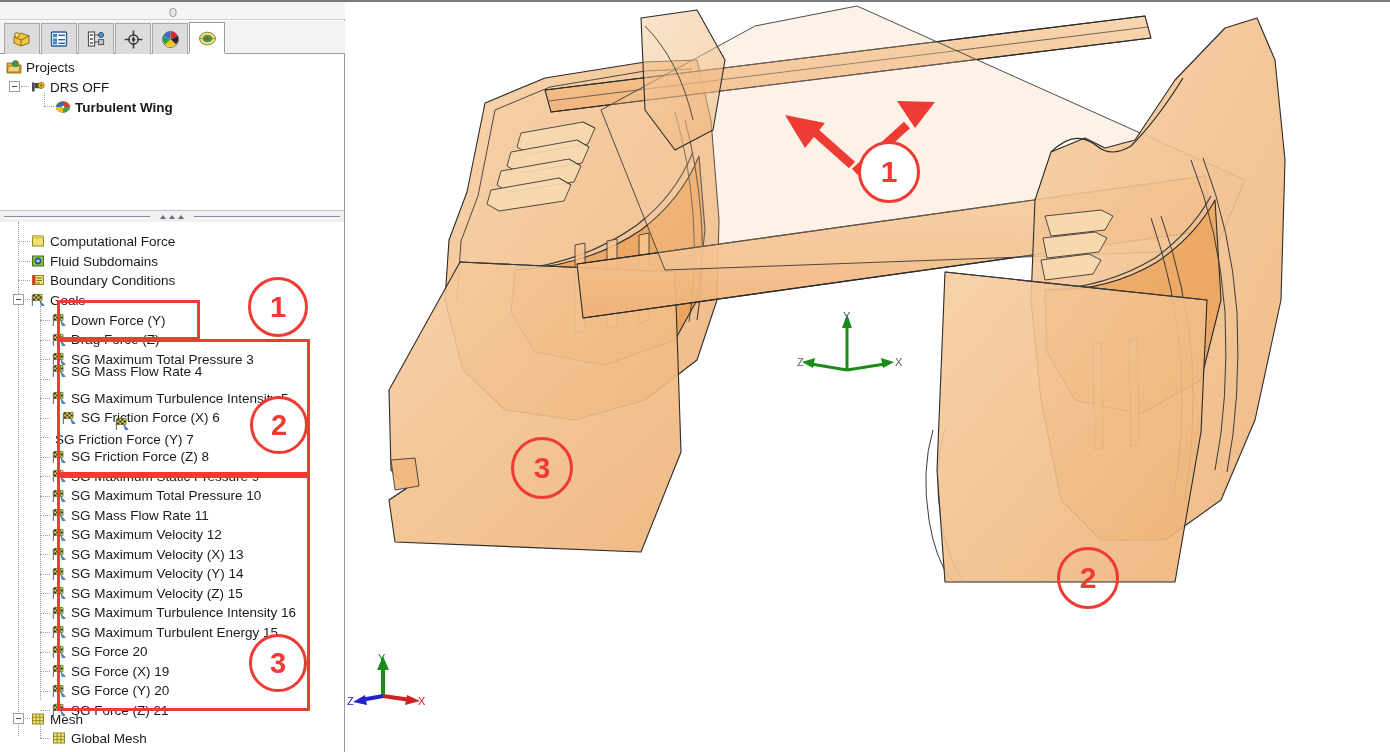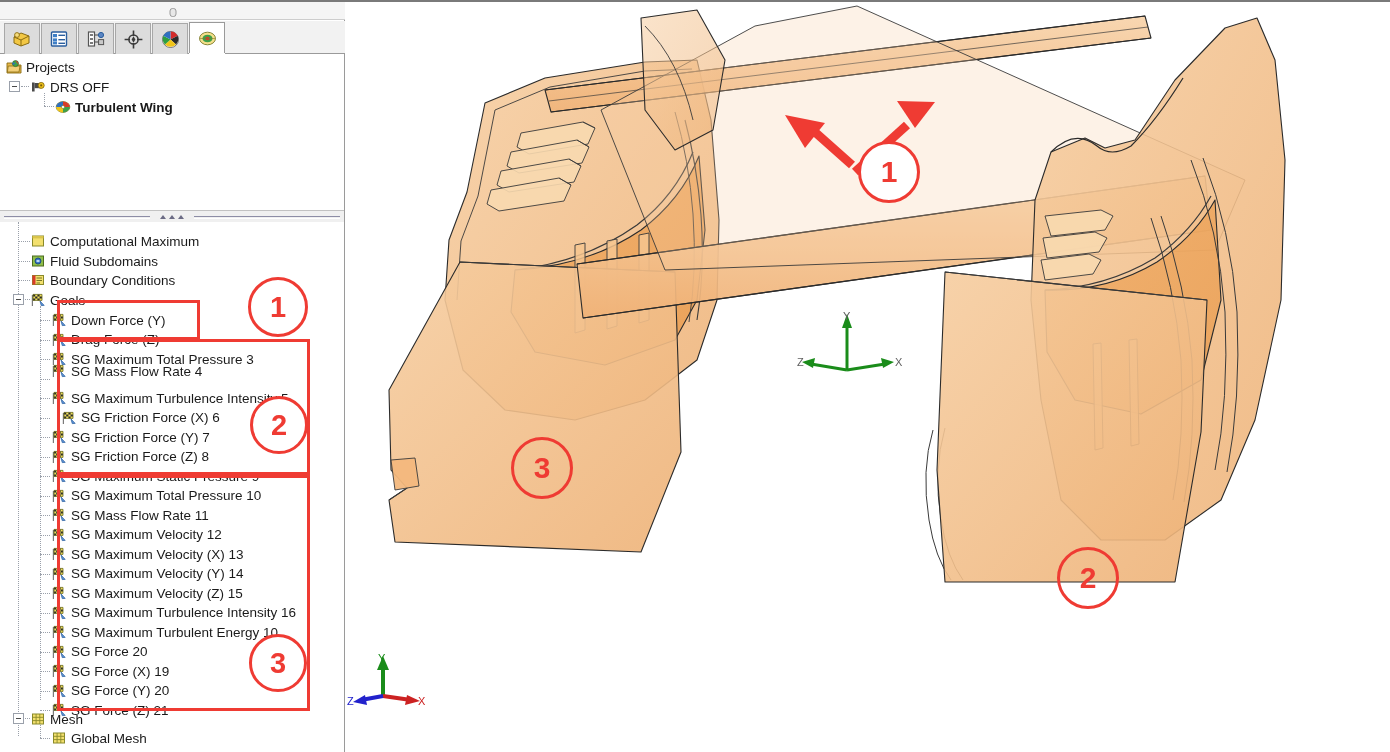--- a/index.html
+++ b/index.html
@@ -474,21 +474,21 @@
       <div class="dotline-v" style="left:18px; top:0px; height:514px;"></div>
 
       <div class="dotline-h" style="left:18px; top:19px; width:12px;"></div>
       <div class="trow" style="left:30px; top:9px;">
         <span class="ico">
           <svg width="16" height="16" viewBox="0 0 16 16">
             <rect x="2.5" y="3" width="11" height="10" fill="#f3e06e" stroke="#8a8a2a" stroke-width="1"></rect>
             <rect x="2.5" y="3" width="11" height="2.4" fill="#d9c44c"></rect>
           </svg>
         </span>
-        <span class="tlabel">Computational Maximum</span>
+        <span class="tlabel">Computational Force</span>
       </div>
 
       <div class="dotline-h" style="left:18px; top:39px; width:12px;"></div>
       <div class="trow" style="left:30px; top:29px;">
         <span class="ico">
           <svg width="16" height="16" viewBox="0 0 16 16">
             <rect x="2.5" y="3" width="11" height="10" fill="#8fbf4a" stroke="#4c6b1e" stroke-width="1"></rect>
             <circle cx="8" cy="8" r="3" fill="#2f6fc0" stroke="#1d4a85" stroke-width="0.9"></circle>
             <path d="M6,8 Q8,5.4 10,8 Q8,10.6 6,8 Z" fill="#bcd9f5"></path>
           </svg>
@@ -600,21 +600,21 @@
       <path d="M3,2.4 L12,2.4 L12,8.4 L3,8.4 Z" fill="#f0e05a"></path>
       <path d="M3,2.4 L5.2,2.4 L5.2,4.4 L3,4.4 Z M7.4,2.4 L9.6,2.4 L9.6,4.4 L7.4,4.4 Z
                M5.2,4.4 L7.4,4.4 L7.4,6.4 L5.2,6.4 Z M9.6,4.4 L12,4.4 L12,6.4 L9.6,6.4 Z
                M3,6.4 L5.2,6.4 L5.2,8.4 L3,8.4 Z M7.4,6.4 L9.6,6.4 L9.6,8.4 L7.4,8.4 Z" fill="#2b2b2b"></path>
       <path d="M3,2.4 L12,2.4 L12,8.4 L3,8.4 Z" fill="none" stroke="#6a6a1e" stroke-width="0.8"></path>
       <path d="M10,9 L14.2,13.4 L11.2,13.6 Z" fill="#5b92d6" stroke="#2a5e9e" stroke-width="0.7"></path>
     </svg></span>
             <span class="tlabel">SG Friction Force (X) 6</span>
           </div>
           <div class="dotline-h" style="left: 40px; top: 215px; width: 10px;"></div>
-          <div class="trow" style="left: 51px; top: 205px;">
+          <div class="trow" style="left: 51px; top: 205px; flex-direction: column;">
             <span class="ico"><svg width="16" height="16" viewBox="0 0 16 16">
       <path d="M2.4,3 L2.4,14" stroke="#7a7a7a" stroke-width="1.2"></path>
       <path d="M3,2.4 L12,2.4 L12,8.4 L3,8.4 Z" fill="#f0e05a"></path>
       <path d="M3,2.4 L5.2,2.4 L5.2,4.4 L3,4.4 Z M7.4,2.4 L9.6,2.4 L9.6,4.4 L7.4,4.4 Z
                M5.2,4.4 L7.4,4.4 L7.4,6.4 L5.2,6.4 Z M9.6,4.4 L12,4.4 L12,6.4 L9.6,6.4 Z
                M3,6.4 L5.2,6.4 L5.2,8.4 L3,8.4 Z M7.4,6.4 L9.6,6.4 L9.6,8.4 L7.4,8.4 Z" fill="#2b2b2b"></path>
       <path d="M3,2.4 L12,2.4 L12,8.4 L3,8.4 Z" fill="none" stroke="#6a6a1e" stroke-width="0.8"></path>
       <path d="M10,9 L14.2,13.4 L11.2,13.6 Z" fill="#5b92d6" stroke="#2a5e9e" stroke-width="0.7"></path>
     </svg></span>
             <span class="tlabel">SG Friction Force (Y) 7</span>
@@ -740,21 +740,21 @@
           <div class="trow" style="left: 51px; top: 400px;">
             <span class="ico"><svg width="16" height="16" viewBox="0 0 16 16">
       <path d="M2.4,3 L2.4,14" stroke="#7a7a7a" stroke-width="1.2"></path>
       <path d="M3,2.4 L12,2.4 L12,8.4 L3,8.4 Z" fill="#f0e05a"></path>
       <path d="M3,2.4 L5.2,2.4 L5.2,4.4 L3,4.4 Z M7.4,2.4 L9.6,2.4 L9.6,4.4 L7.4,4.4 Z
                M5.2,4.4 L7.4,4.4 L7.4,6.4 L5.2,6.4 Z M9.6,4.4 L12,4.4 L12,6.4 L9.6,6.4 Z
                M3,6.4 L5.2,6.4 L5.2,8.4 L3,8.4 Z M7.4,6.4 L9.6,6.4 L9.6,8.4 L7.4,8.4 Z" fill="#2b2b2b"></path>
       <path d="M3,2.4 L12,2.4 L12,8.4 L3,8.4 Z" fill="none" stroke="#6a6a1e" stroke-width="0.8"></path>
       <path d="M10,9 L14.2,13.4 L11.2,13.6 Z" fill="#5b92d6" stroke="#2a5e9e" stroke-width="0.7"></path>
     </svg></span>
-            <span class="tlabel">SG Maximum Turbulent Energy 10</span>
+            <span class="tlabel">SG Maximum Turbulent Energy 15</span>
           </div>
           <div class="dotline-h" style="left: 40px; top: 429.5px; width: 10px;"></div>
           <div class="trow" style="left: 51px; top: 419.5px;">
             <span class="ico"><svg width="16" height="16" viewBox="0 0 16 16">
       <path d="M2.4,3 L2.4,14" stroke="#7a7a7a" stroke-width="1.2"></path>
       <path d="M3,2.4 L12,2.4 L12,8.4 L3,8.4 Z" fill="#f0e05a"></path>
       <path d="M3,2.4 L5.2,2.4 L5.2,4.4 L3,4.4 Z M7.4,2.4 L9.6,2.4 L9.6,4.4 L7.4,4.4 Z
                M5.2,4.4 L7.4,4.4 L7.4,6.4 L5.2,6.4 Z M9.6,4.4 L12,4.4 L12,6.4 L9.6,6.4 Z
                M3,6.4 L5.2,6.4 L5.2,8.4 L3,8.4 Z M7.4,6.4 L9.6,6.4 L9.6,8.4 L7.4,8.4 Z" fill="#2b2b2b"></path>
       <path d="M3,2.4 L12,2.4 L12,8.4 L3,8.4 Z" fill="none" stroke="#6a6a1e" stroke-width="0.8"></path>

